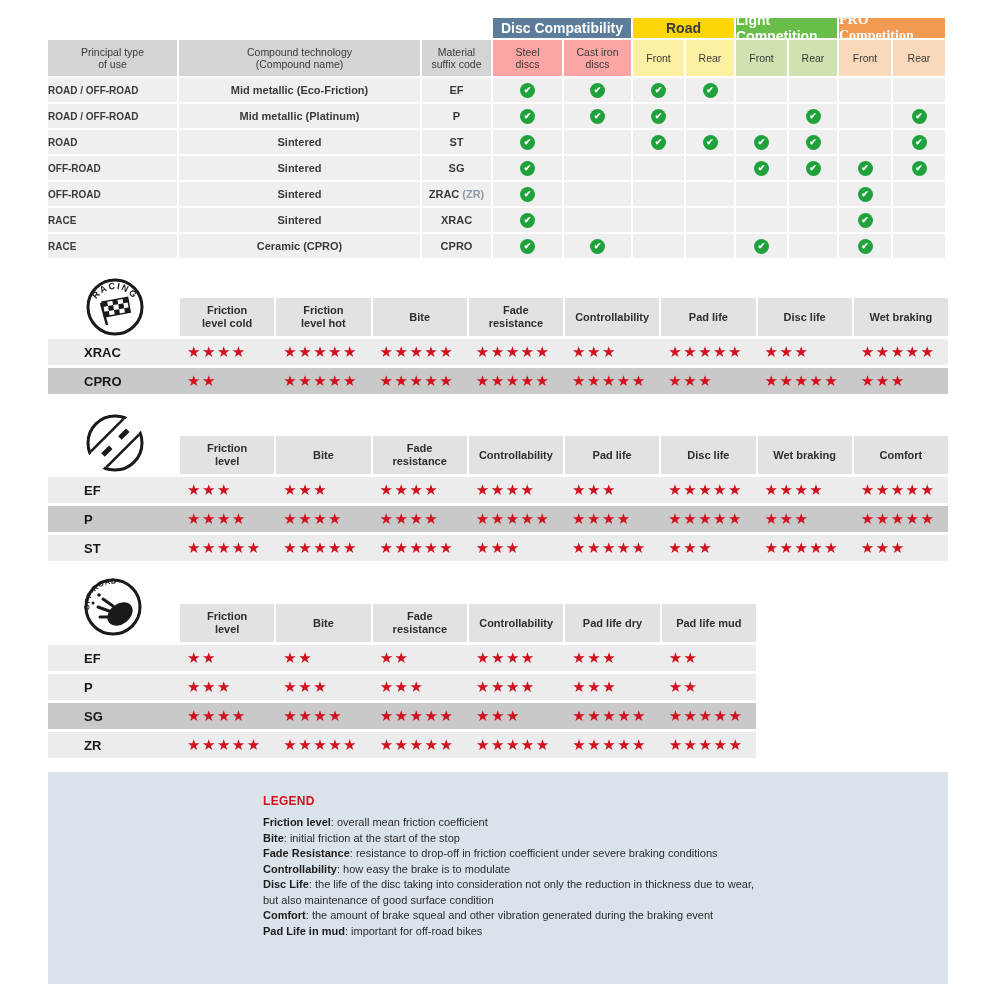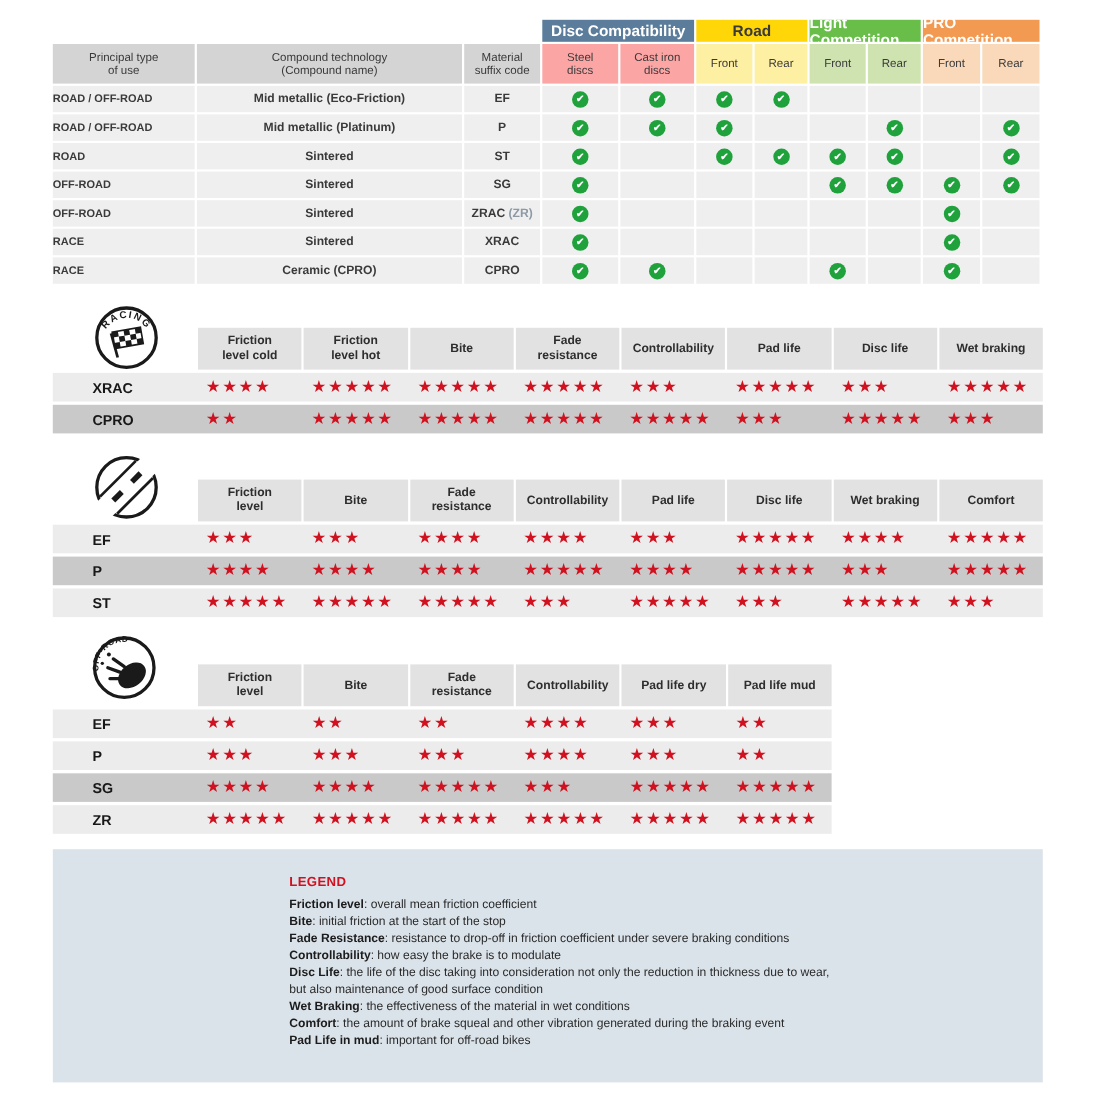--- a/index.html
+++ b/index.html
@@ -62,21 +62,21 @@
 </head>
 <body>
 
 <div class="page">
 
   <div id="compat-grid">
       <div class="gh-spacer" style="grid-column: span 3;"></div>
       <div class="gh gh-disc" style="grid-column: span 2;">Disc Compatibility</div>
       <div class="gh gh-road" style="grid-column: span 2;">Road</div>
       <div class="gh gh-light" style="grid-column: span 2;">Light Competition</div>
-      <div class="gh gh-pro" style="grid-column: span 2;">PRO Competition</div>
+      <div class="gh gh-pro" style="grid-column: span 2; font-family: Liberation Serif, serif;">PRO Competition</div>
       <div class="sh sh-gray">Principal type
 of use</div>
       <div class="sh sh-gray">Compound technology
 (Compound name)</div>
       <div class="sh sh-gray">Material
 suffix code</div>
       <div class="sh sh-disc">Steel
 discs</div>
       <div class="sh sh-disc">Cast iron
 discs</div>
@@ -423,20 +423,19 @@
   <div class="legend">
     <div class="legend-inner">
       <div class="legend-title">LEGEND</div>
       <div id="legend-entries">
           <div class="legend-entry"><b>Friction level</b><span>: overall mean friction coefficient</span></div>
           <div class="legend-entry"><b>Bite</b><span>: initial friction at the start of the stop</span></div>
           <div class="legend-entry"><b>Fade Resistance</b><span>: resistance to drop-off in friction coefficient under severe braking conditions</span></div>
           <div class="legend-entry"><b>Controllability</b><span>: how easy the brake is to modulate</span></div>
           <div class="legend-entry"><b>Disc Life</b><span>: the life of the disc taking into consideration not only the reduction in thickness due to wear,
 but also maintenance of good surface condition</span></div>
-          <div class="legend-entry"><b>Wet Braking</b><span>: the effectiveness of the material in wet conditions</span></div>
           <div class="legend-entry"><b>Comfort</b><span>: the amount of brake squeal and other vibration generated during the braking event</span></div>
           <div class="legend-entry"><b>Pad Life in mud</b><span>: important for off-road bikes</span></div>
         </div>
     </div>
   </div>
 
 </div>
 
 </body></html>

